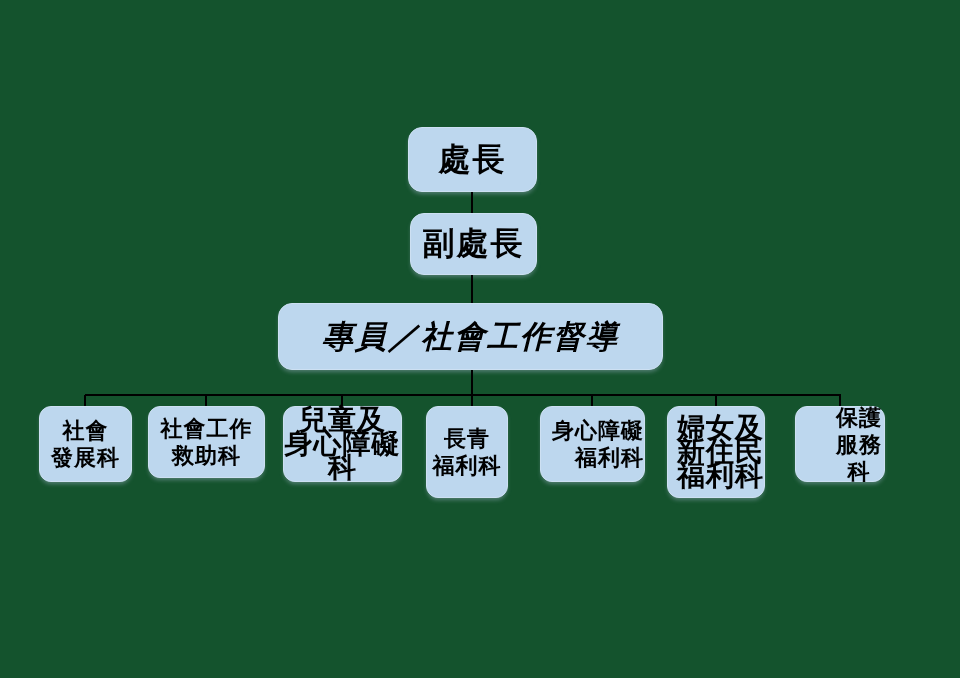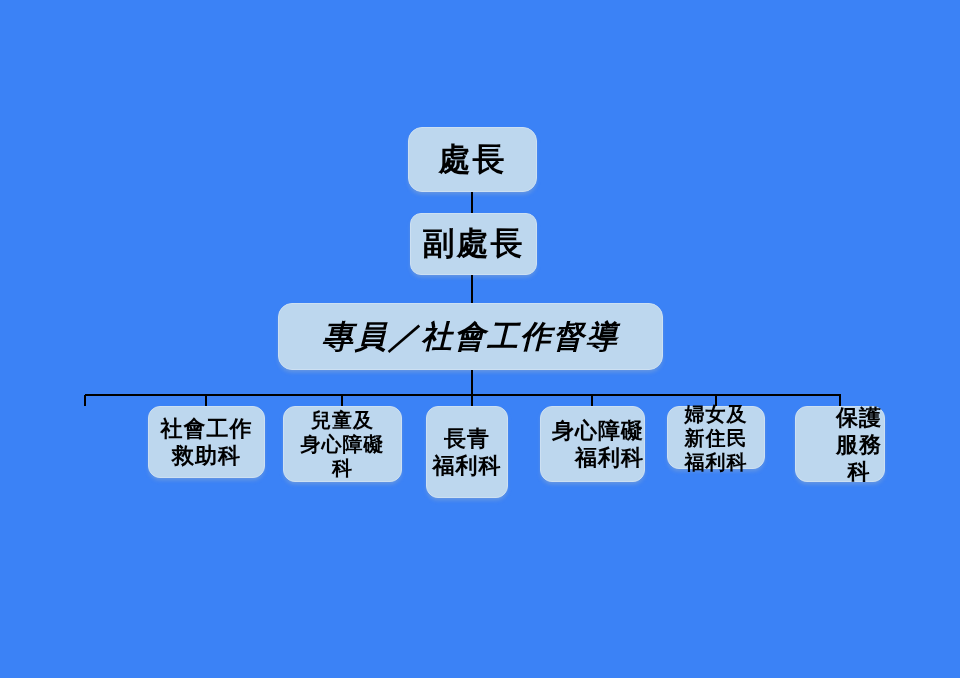--- a/index.html
+++ b/index.html
@@ -5,21 +5,21 @@
   html, body {
     margin: 0;
     padding: 0;
     background: #ffffff;
     font-family: "DejaVu Serif", "Liberation Serif", serif;
   }
   .canvas {
     position: relative;
     width: 960px;
     height: 678px;
-    background: #3b82f6;
+    background: #14532d;
     overflow: hidden;
   }
   .node {
     position: absolute;
     background: #bdd7ee;
     border: 1px solid #cde0f2;
     box-sizing: border-box;
     border-radius: 14px;
     display: flex;
     flex-direction: column;
@@ -33,53 +33,57 @@
   }
   .lvl1, .lvl2 { font-size: 32px; }
   .lvl3 { font-size: 31px; }
   .dept {
     border-radius: 12px;
     font-size: 22px;
     line-height: 27px;
     letter-spacing: 1px;
   }
   .dept.three {
-    font-size: 20px;
+    font-size: 28px;
     line-height: 24px;
   }
   .dept span { display: block; }
   .line {
     position: absolute;
     background: #000000;
   }
   .vline { width: 2px; }
   .hline { height: 2px; }
 </style>
 </head>
 <body>
 
 <div class="canvas">
 
   <div class="node lvl1" style="left:408px; top:127px; width:129px; height:65px;">處長</div>
 
-  <div class="node lvl2" style="left:410px; top:213px; width:127px; height:62px;border-radius:11px;">副處長</div>
+  <div class="node lvl2" style="left:410px; top:213px; width:127px; height:62px;">副處長</div>
 
   <div class="node lvl3" style="left:278px; top:303px; width:385px; height:67px;font-style:italic;">專員／社會工作督導</div>
 
   <div class="line vline" style="left:471px; top:192px; height:21px;"></div>
   <div class="line vline" style="left:471px; top:275px; height:28px;"></div>
   <div class="line vline" style="left:471px; top:370px; height:36px;"></div>
   <div class="line hline" style="left:85px; top:394px; width:756px;"></div>
   <div class="line vline" style="left:84px; top:395px; height:11px;"></div>
   <div class="line vline" style="left:205px; top:395px; height:11px;"></div>
   <div class="line vline" style="left:341px; top:395px; height:11px;"></div>
   <div class="line vline" style="left:591px; top:395px; height:11px;"></div>
   <div class="line vline" style="left:715px; top:395px; height:11px;"></div>
   <div class="line vline" style="left:839px; top:395px; height:11px;"></div>
 
+  <div class="node dept" style="left:39px; top:406px; width:93px; height:76px;">
+    <span>社會</span>
+    <span>發展科</span>
+  </div>
 
   <div class="node dept" style="left:148px; top:406px; width:117px; height:72px;">
     <span>社會工作</span>
     <span>救助科</span>
   </div>
 
   <div class="node dept three" style="left:283px; top:406px; width:119px; height:76px;">
     <span>兒童及</span>
     <span>身心障礙</span>
     <span>科</span>
@@ -88,21 +92,21 @@
   <div class="node dept" style="left:426px; top:406px; width:82px; height:92px;">
     <span>長青</span>
     <span>福利科</span>
   </div>
 
   <div class="node dept" style="left:540px; top:406px; width:105px; height:76px;align-items:flex-end;">
     <span>身心障礙</span>
     <span>福利科</span>
   </div>
 
-  <div class="node dept three" style="left:667px; top:406px; width:98px; height:63px;">
+  <div class="node dept three" style="left:667px; top:406px; width:98px; height:92px;align-items:flex-end;">
     <span>婦女及</span>
     <span>新住民</span>
     <span>福利科</span>
   </div>
 
   <div class="node dept" style="left:795px; top:406px; width:90px; height:76px;padding-left:38px;">
     <span>保護</span>
     <span>服務科</span>
   </div>
 

